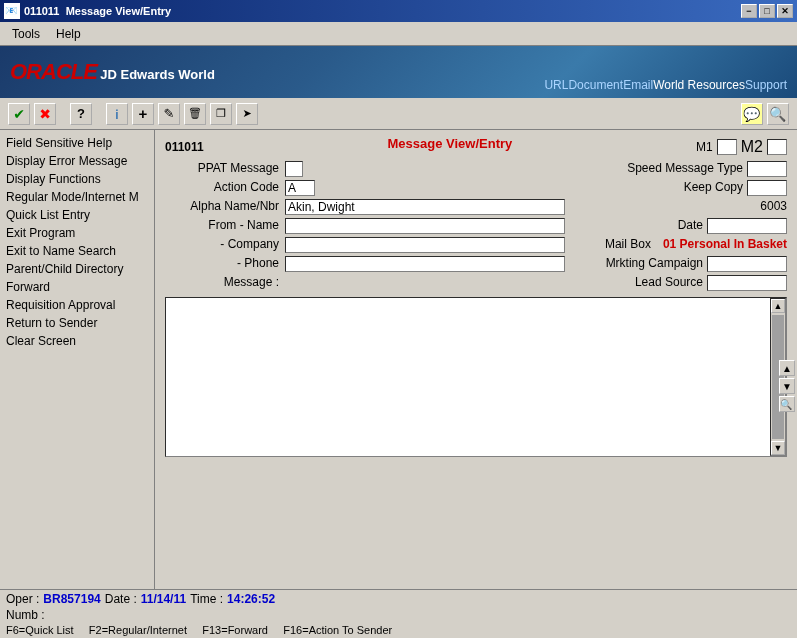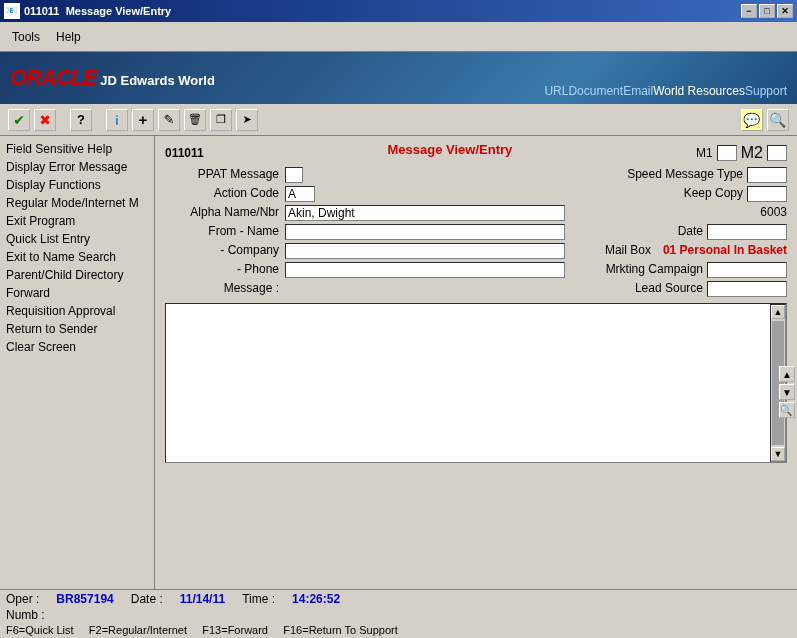--- a/index.html
+++ b/index.html
@@ -30,21 +30,21 @@
     .win-btn {
       width: 16px; height: 14px; background: #c0c0c0;
       border: 1px outset #fff;
       font-size: 9px; text-align: center; line-height: 13px;
       cursor: pointer; color: #000;
     }
 
     
     .menu-bar {
       background: #d4d0c8;
-      height: 30px;
+      height: 24px;
       display: flex;
       align-items: center;
       padding: 6px 4px;
       border-bottom: 1px solid #808080;
     }
     .menu-item {
       padding: 2px 8px;
       font-size: 12px;
       cursor: pointer;
     }
@@ -204,21 +204,21 @@
     .status-bar {
       background: #d4d0c8;
       border-top: 1px solid #808080;
       padding: 2px 6px;
       font-size: 12px;
       position: absolute;
       bottom: 0;
       left: 0;
       width: 797px;
     }
-    .status-row { display: flex; align-items: center; gap: 17px; margin-bottom: 2px; }
+    .status-row { display: flex; align-items: center; gap: 4px; margin-bottom: 2px; }
     .status-value { color: #0000cc; font-weight: bold; }
     .status-keys { font-size: 11px; color: #000; }
 
     
     .right-scroll {
       position: absolute;
       right: 2px;
       top: 50%;
       transform: translateY(-50%);
       display: flex;
@@ -287,22 +287,22 @@
   <div class="tb-btn" style="font-size:14px;">🔍</div>
 </div>
 
 <div class="main-container">
 
   <div class="sidebar">
     <div class="sidebar-item">Field Sensitive Help</div>
     <div class="sidebar-item">Display Error Message</div>
     <div class="sidebar-item">Display Functions</div>
     <div class="sidebar-item">Regular Mode/Internet M</div>
+    <div class="sidebar-item">Quick List Entry</div>
     <div class="sidebar-item">Exit Program</div>
-    <div class="sidebar-item">Quick List Entry</div>
     <div class="sidebar-item">Exit to Name Search</div>
     <div class="sidebar-item">Parent/Child Directory</div>
     <div class="sidebar-item">Forward</div>
     <div class="sidebar-item">Requisition Approval</div>
     <div class="sidebar-item">Return to Sender</div>
     <div class="sidebar-item">Clear Screen</div>
   </div>
 
   <div class="content" style="position:relative;">
 
@@ -400,15 +400,15 @@
     <span>Numb :</span>
     <span></span>
   </div>
   <div class="status-keys">
     <span>F6=Quick List</span>
     &nbsp;&nbsp;&nbsp;
     <span>F2=Regular/Internet</span>
     &nbsp;&nbsp;&nbsp;
     <span>F13=Forward</span>
     &nbsp;&nbsp;&nbsp;
-    <span>F16=Return To Support</span>
+    <span>F16=Action To Sender</span>
   </div>
 </div>
 
 </body></html>

